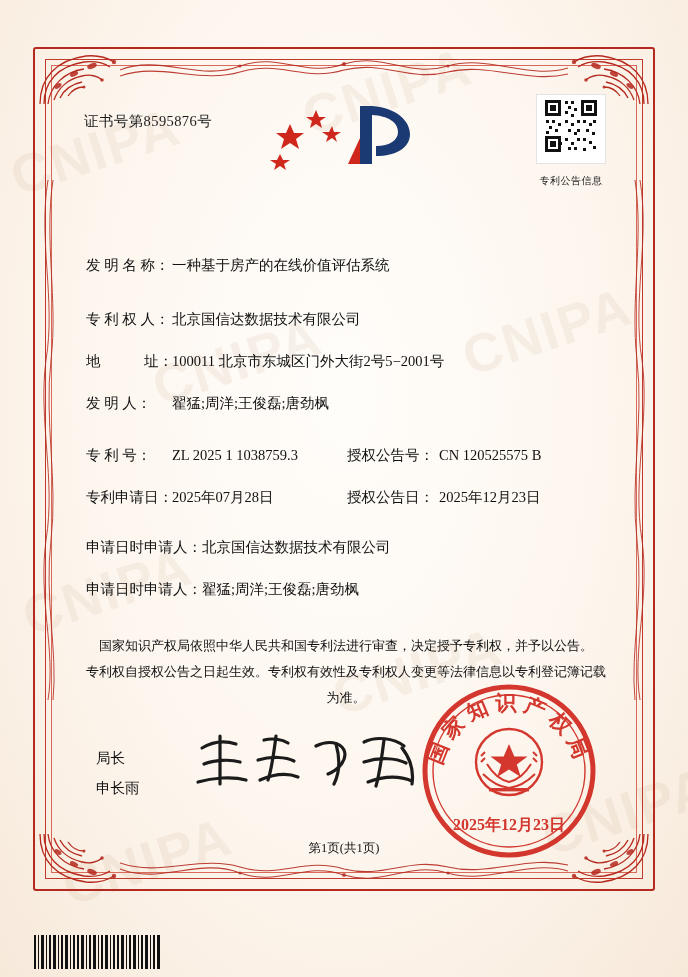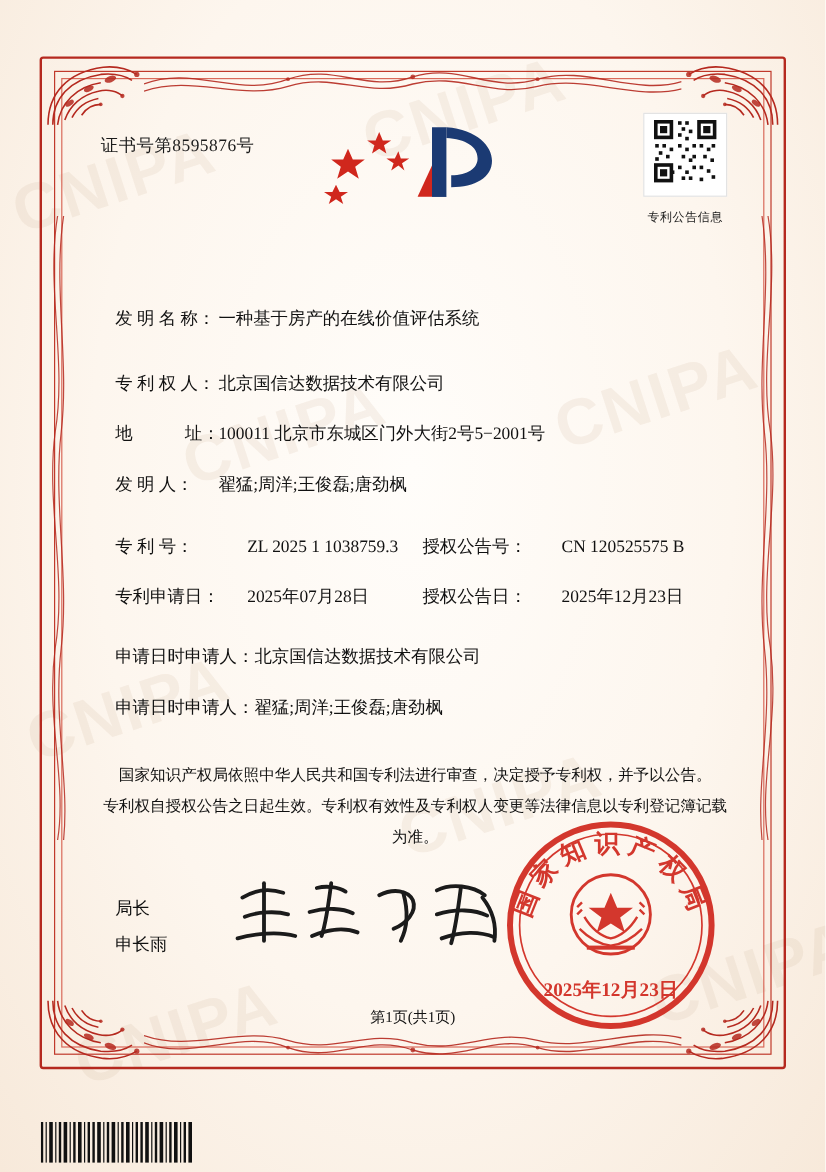--- a/index.html
+++ b/index.html
@@ -108,30 +108,29 @@
     text-indent:10px;
   }
 
   .fields{
     position:absolute;left:26px;right:20px;top:178px;
     font-size:14.5px;color:#111;
   }
   .row{
     display:flex;align-items:flex-start;
     margin-bottom:23px;
-    margin-left:10px;
   }
   .lbl{
     width:86px;flex:0 0 86px;
     letter-spacing:0px;
     white-space:nowrap;
   }
   .val{flex:1 1 auto;}
   .half{display:flex;flex:1 1 auto;}
-  .col{flex:0 0 50%;display:flex;align-items:baseline;gap:24px;}
+  .col{flex:0 0 50%;display:flex;align-items:baseline;}
   .col .lbl{width:86px;flex:0 0 86px;}
   .col2 .lbl{width:92px;flex:0 0 92px;font-family:Liberation Mono, monospace;}
 
   .statement{
     position:absolute;left:26px;right:22px;top:555px;
     font-size:13px;line-height:26px;color:#111;
     text-align:center;
   }
   .statement p{margin:0;}
 

